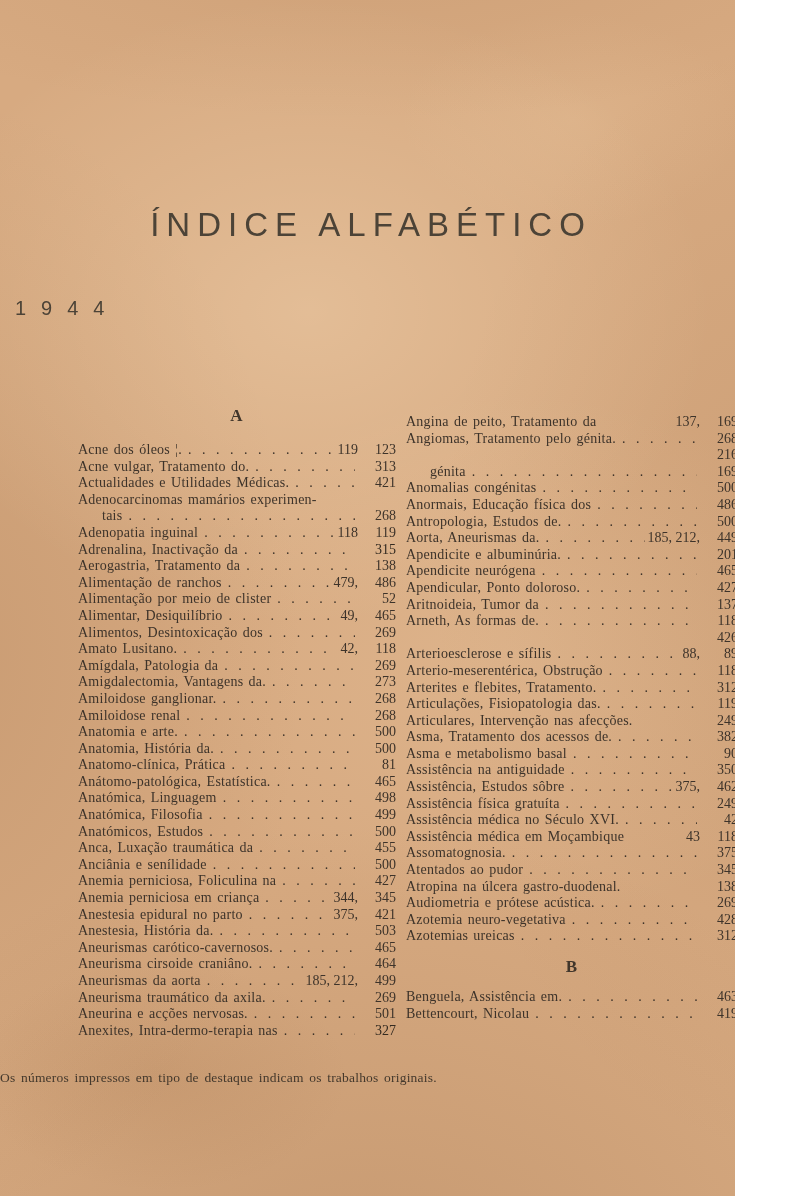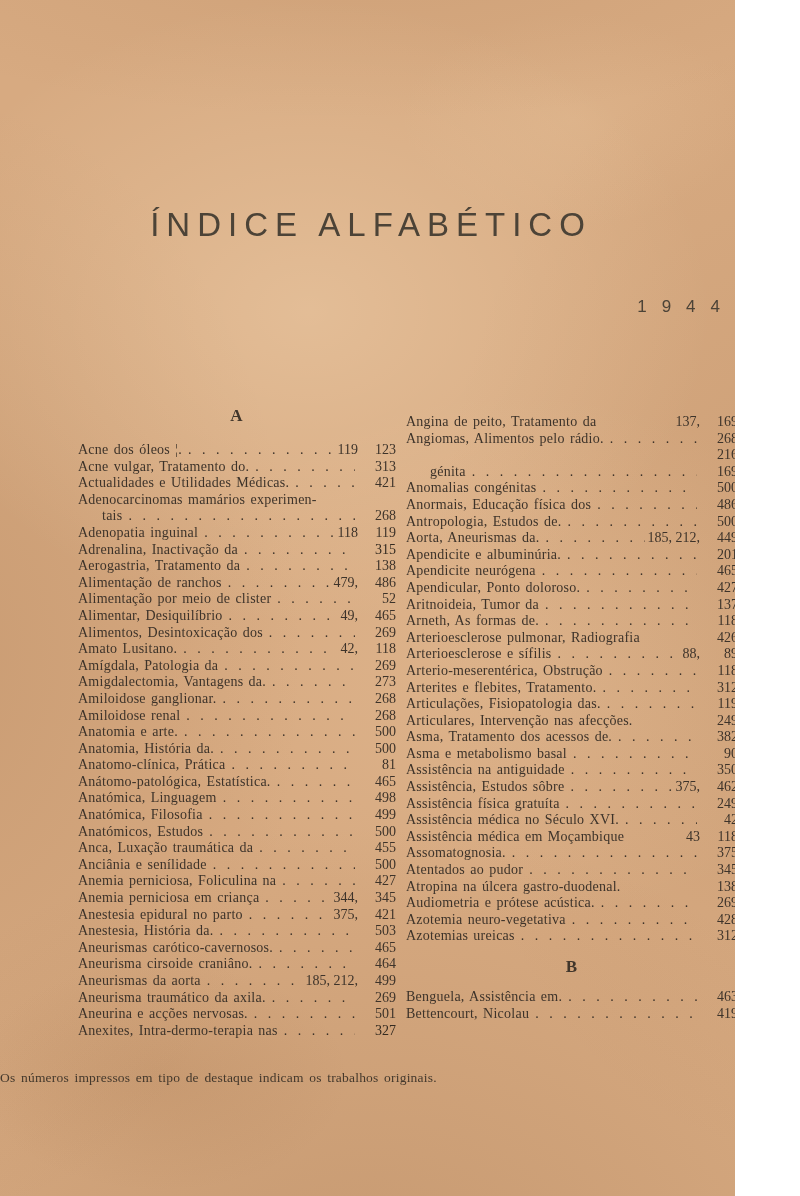--- a/index.html
+++ b/index.html
@@ -26,24 +26,24 @@
     text-align:center;
     font-family:"Liberation Sans", sans-serif;
     font-weight:400;
     font-size:33px;
     letter-spacing:7px;
     padding-left:7px;
     color:var(--title-ink,#4c4337);
   }
   .year{
     position:absolute;top:297px;left:0;right:0;
-    text-align:right;
+    text-align:left;
     font-family:"Liberation Sans", sans-serif;
     font-weight:400;
-    font-size:17px;
+    font-size:20px;
     letter-spacing:15px;
     padding-left:15px;
     color:var(--title-ink,#4c4337);
   }
   .col{position:absolute;font-size:14px;line-height:16.6px;}
   .col-left{left:78px;top:406px;width:318px;}
   .col-right{left:406px;top:414px;width:332px;}
   .sec{
     text-align:center;
     font-size:17px;
@@ -278,21 +278,21 @@
 
   <div class="col col-right">
     <div>
         <div class="row">
           <span class="lbl">Angina de peito, Tratamento da</span>
           <span class="leader"></span>
           <span class="pre">137,</span>
           <span class="num">169</span>
         </div>
         <div class="row">
-          <span class="lbl">Angiomas, Alimentos pelo rádio.</span>
+          <span class="lbl">Angiomas, Tratamento pelo génita.</span>
           <span class="leader">. . . . . . . . . . . . . . . . . . . . . . . . . . . . . . . . . . . . . . . . </span>
           <span class="num">268</span>
         </div>
         <div class="row">
           <span class="leader"></span>
           <span class="num">216</span>
         </div>
         <div class="row indent">
           <span class="lbl">génita</span>
           <span class="leader">. . . . . . . . . . . . . . . . . . . . . . . . . . . . . . . . . . . . . . . . </span>
@@ -338,21 +338,20 @@
           <span class="lbl">Aritnoideia, Tumor da</span>
           <span class="leader">. . . . . . . . . . . . . . . . . . . . . . . . . . . . . . . . . . . . . . . . </span>
           <span class="num">137</span>
         </div>
         <div class="row">
           <span class="lbl">Arneth, As formas de.</span>
           <span class="leader">. . . . . . . . . . . . . . . . . . . . . . . . . . . . . . . . . . . . . . . . </span>
           <span class="num">118</span>
         </div>
         <div class="row">
-          <span class="lbl">Arterioesclerose pulmonar, Radiografia</span>
           <span class="leader"></span>
           <span class="num">426</span>
         </div>
         <div class="row">
           <span class="lbl">Arterioesclerose e sífilis</span>
           <span class="leader">. . . . . . . . . . . . . . . . . . . . . . . . . . . . . . . . . . . . . . . . </span>
           <span class="pre">88,</span>
           <span class="num">89</span>
         </div>
         <div class="row">

